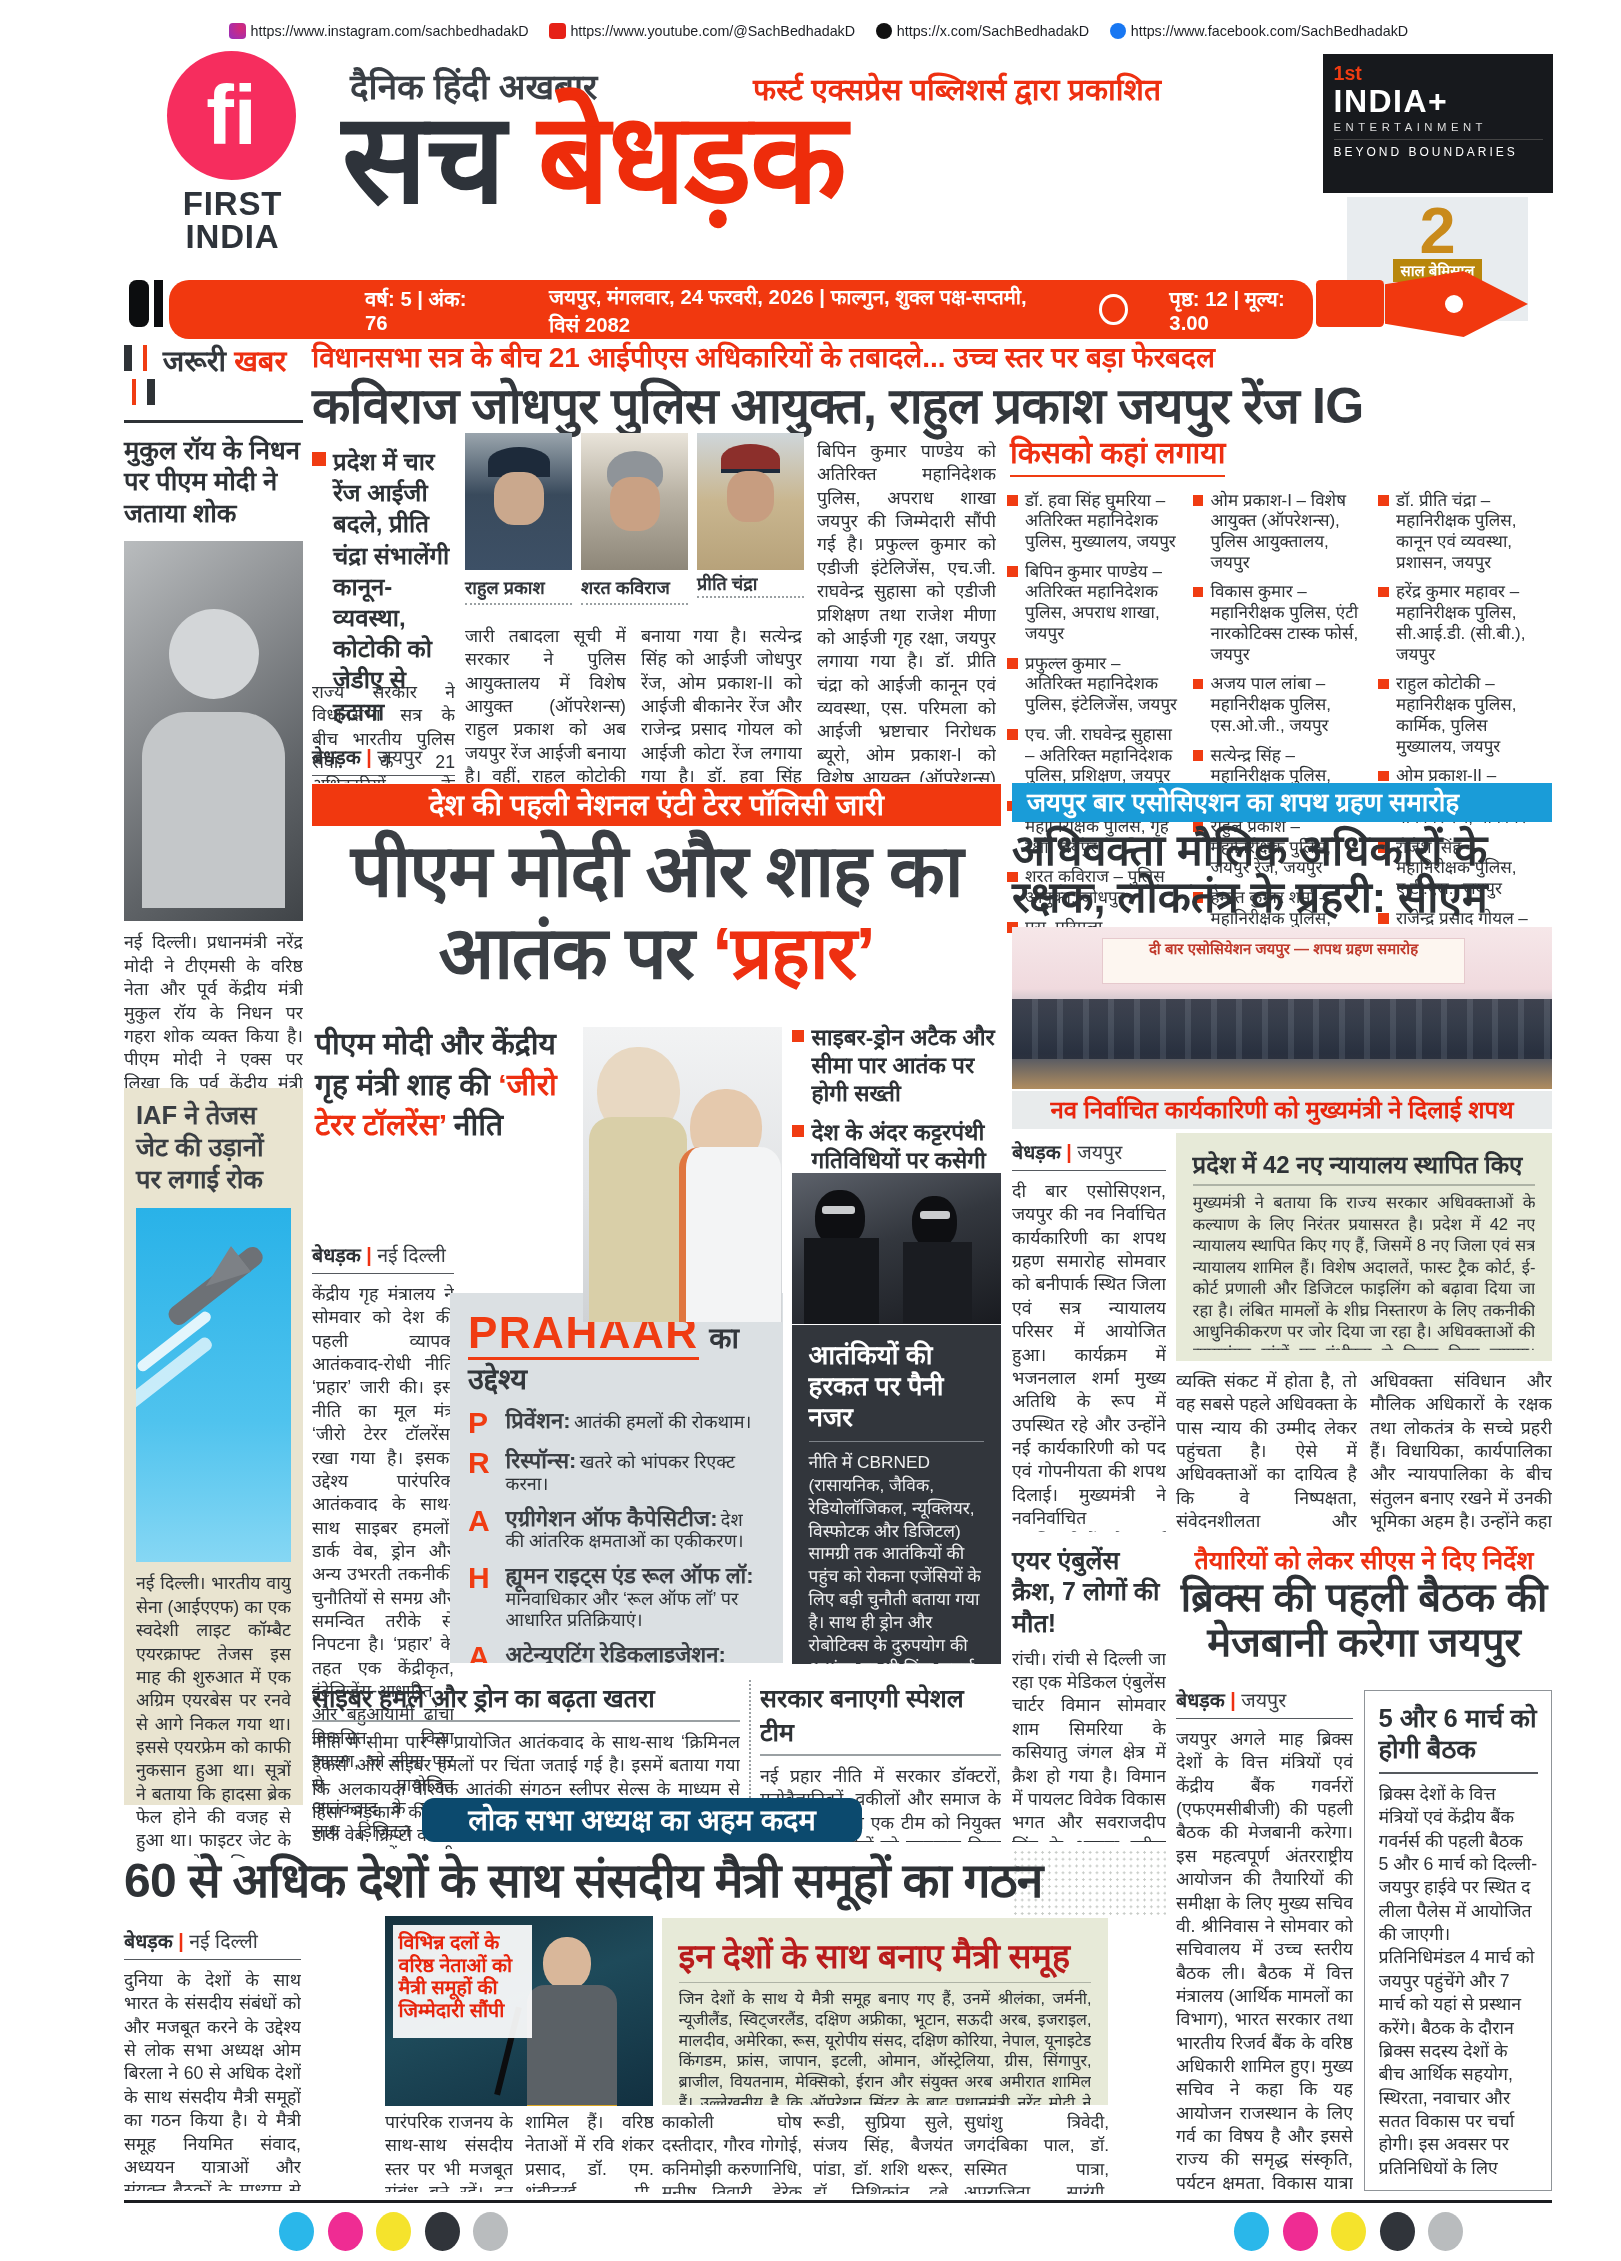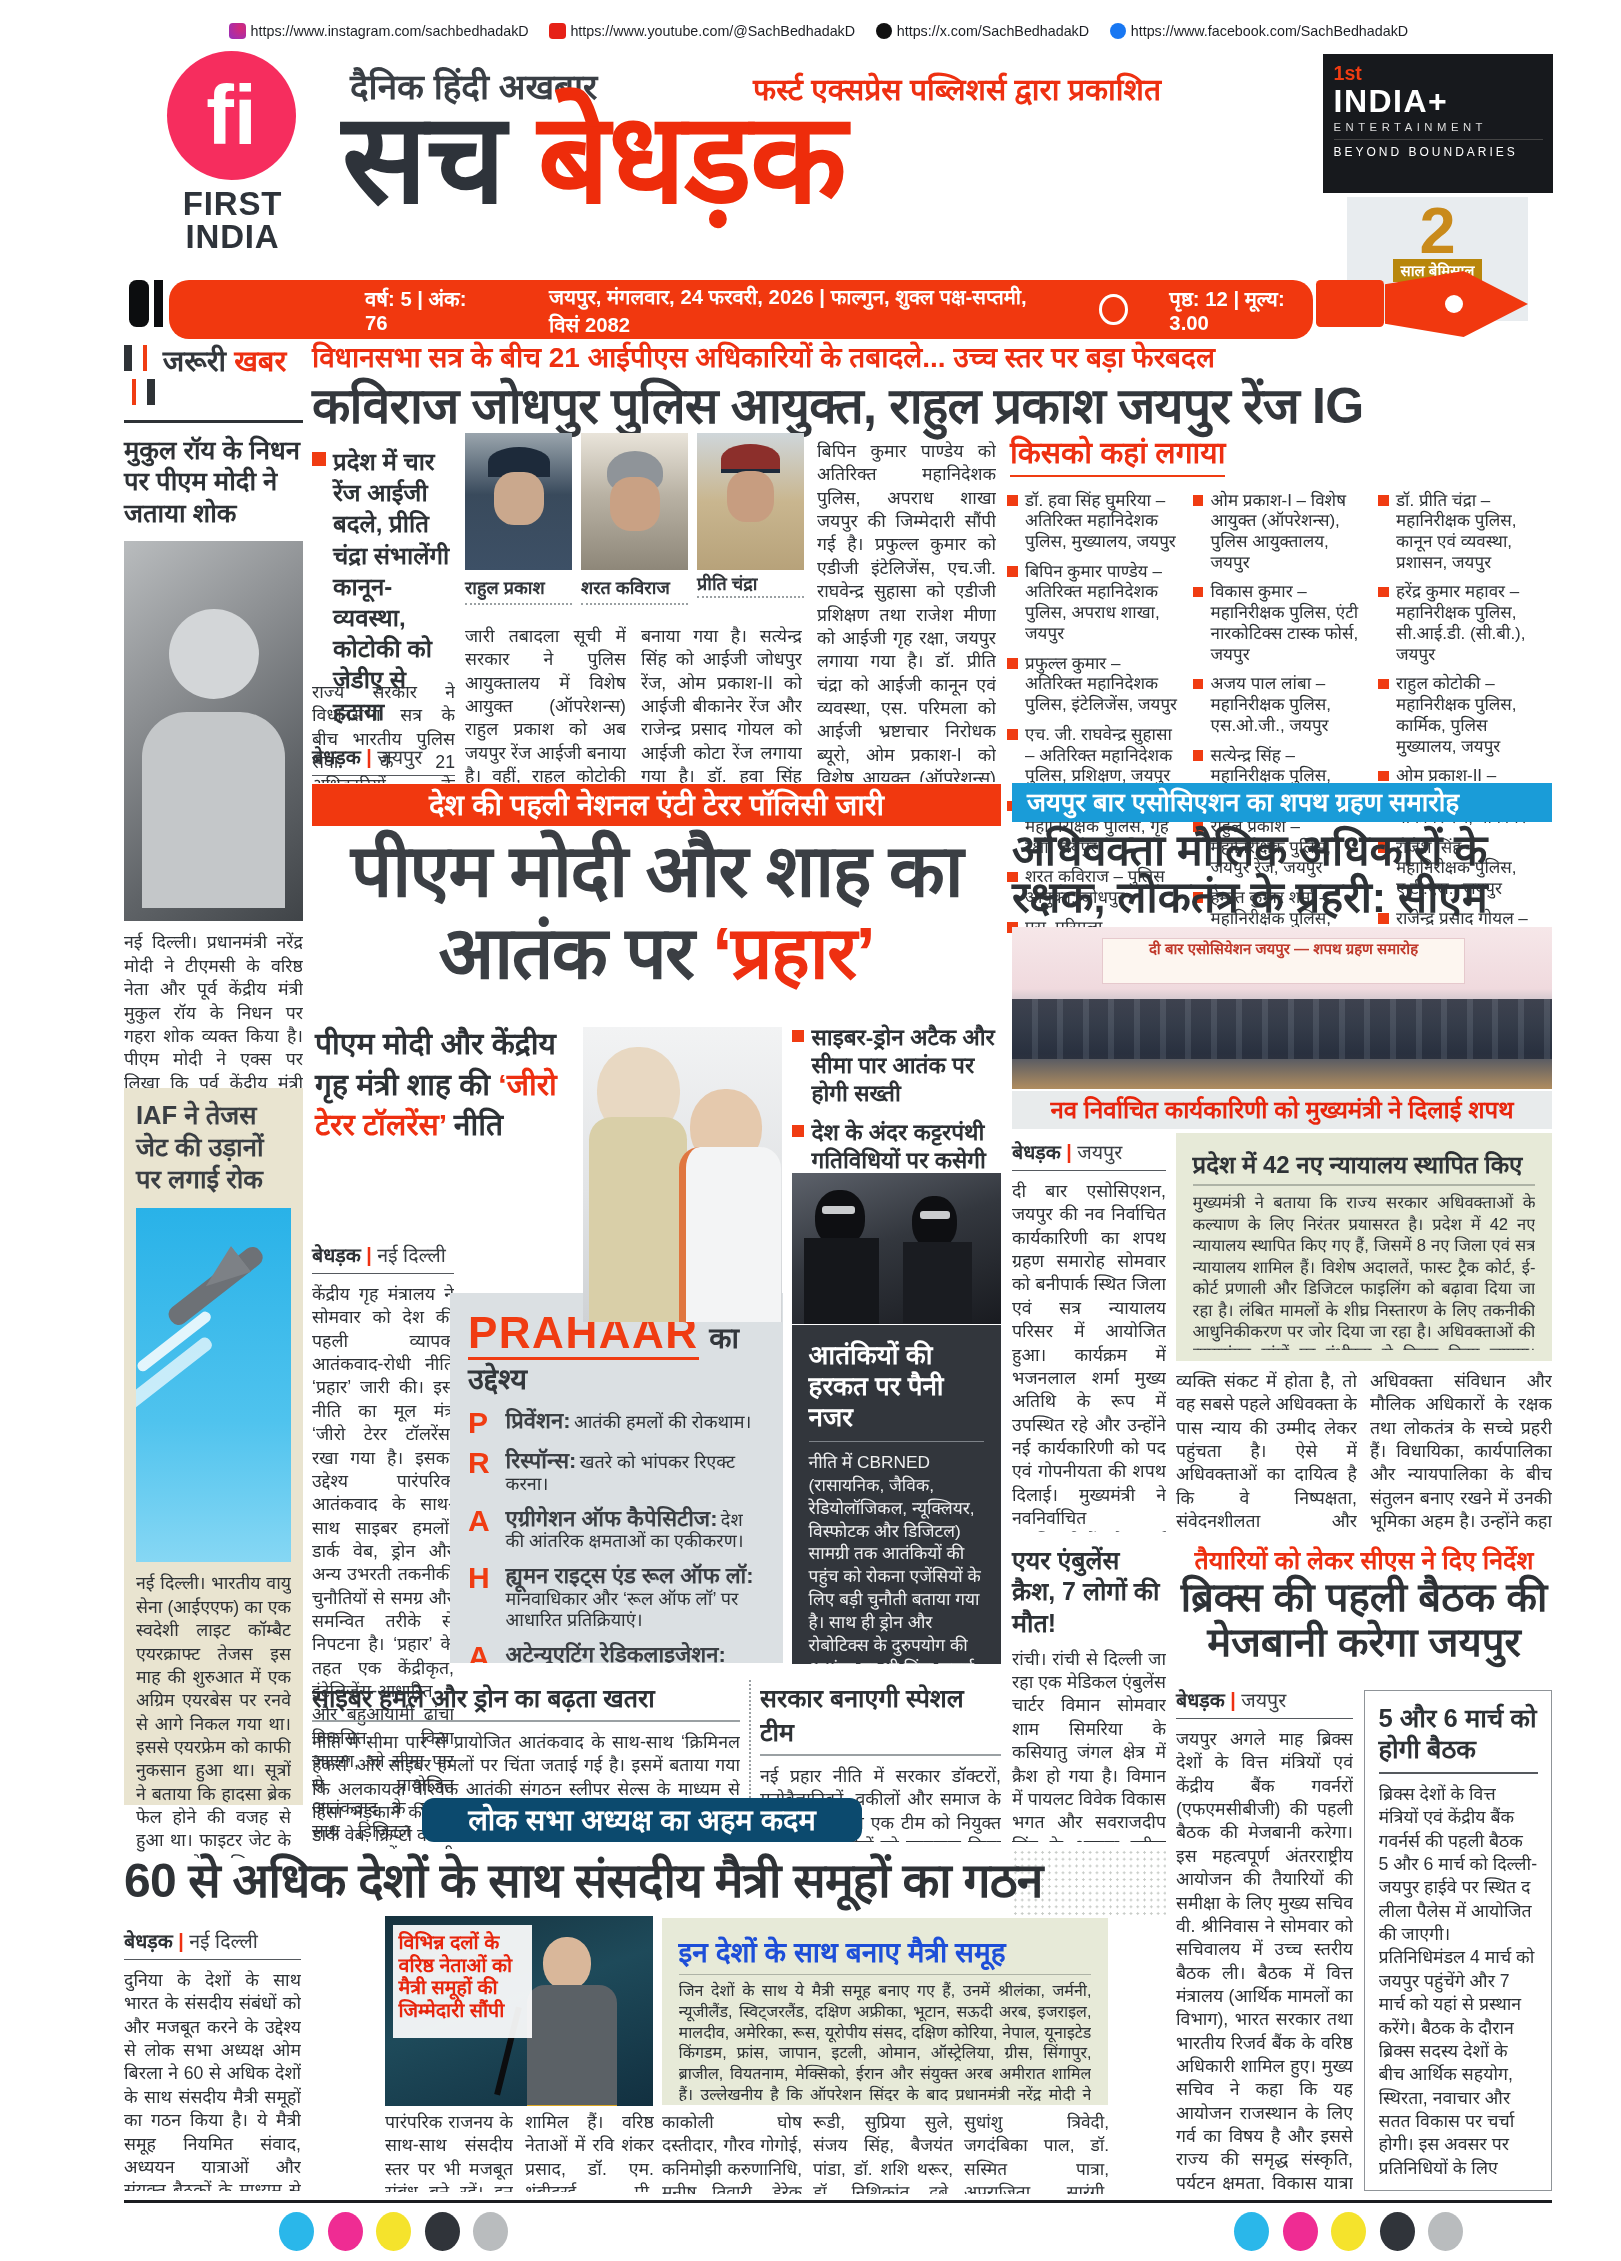--- a/index.html
+++ b/index.html
@@ -390,21 +390,21 @@
   <div class="abs photo" style="left:385px;top:1916px;width:268px;height:190px;background:linear-gradient(160deg,#16323e 0%,#1e4a5a 45%,#123040 100%);">
     <div style="position:absolute;left:158px;top:21px;width:48px;height:53px;background:#d9b79a;border-radius:48%;"></div>
     <div style="position:absolute;left:142px;top:69px;width:90px;height:120px;background:#5b6166;border-radius:18px 18px 0 0;border-bottom:10.5px solid #d9a520;"></div>
     <div style="position:absolute;left:120px;top:90px;width:6px;height:90px;background:#0c0d0f;transform:rotate(14deg);"></div>
     <div style="position:absolute;left:7.5px;top:9px;width:139px;height:113px;background:rgba(255,255,255,0.92);padding:6px;box-sizing:border-box;color:#e8250c;font-weight:900;font-size:19.6px;line-height:1.15;overflow:hidden;">विभिन्न दलों के वरिष्ठ नेताओं को मैत्री समूहों की जिम्मेदारी सौंपी</div>
   </div>
   <div class="abs body-txt jus" style="left:385px;top:2111px;width:128px;height:81px;">पारंपरिक राजनय के साथ-साथ संसदीय स्तर पर भी मजबूत संबंध बने रहें। इन मैत्री समूहों में सभी प्रमुख राजनीतिक दलों के सांसद</div>
   <div class="abs body-txt jus" style="left:525px;top:2111px;width:129px;height:81px;">शामिल हैं। वरिष्ठ नेताओं में रवि शंकर प्रसाद, डॉ. एम. थंबीदुरई, पी. चिदंबरम, प्रो. राम गोपाल यादव, टी.आर. बालू, डॉ.</div>
 
   <div class="abs greenbox" style="left:662px;top:1918px;width:446px;height:187px;">
-    <div class="b" style="font-size:28px;color:#1d4ed8;border-bottom:1.5px solid #aeb3a6;padding-bottom:4.5px;margin-bottom:6px;">इन देशों के साथ बनाए मैत्री समूह</div>
+    <div class="b" style="font-size:34px;color:#b91c1c;border-bottom:1.5px solid #aeb3a6;padding-bottom:4.5px;margin-bottom:6px;font-family:Liberation Serif, serif;">इन देशों के साथ बनाए मैत्री समूह</div>
     <div class="small-txt jus" style="font-size:16px;height:120px;">जिन देशों के साथ ये मैत्री समूह बनाए गए हैं, उनमें श्रीलंका, जर्मनी, न्यूजीलैंड, स्विट्जरलैंड, दक्षिण अफ्रीका, भूटान, सऊदी अरब, इजराइल, मालदीव, अमेरिका, रूस, यूरोपीय संसद, दक्षिण कोरिया, नेपाल, यूनाइटेड किंगडम, फ्रांस, जापान, इटली, ओमान, ऑस्ट्रेलिया, ग्रीस, सिंगापुर, ब्राजील, वियतनाम, मेक्सिको, ईरान और संयुक्त अरब अमीरात शामिल हैं। उल्लेखनीय है कि ऑपरेशन सिंदूर के बाद प्रधानमंत्री नरेंद्र मोदी ने भारत का पक्ष दुनिया के सामने रखने के लिए विभिन्न देशों में बहुदलीय शिष्टमंडल भेजे थे। अलग-अलग दलों और विचारधाराओं के नेताओं को एक साथ लाकर यह संदेश दिया गया कि देश की सुरक्षा और हितों के मामले में भारत एकजुट है।</div>
   </div>
   <div class="abs name-col" style="left:662px;top:2111px;width:140px;height:83px;">काकोली घोष दस्तीदार, गौरव गोगोई, कनिमोझी करुणानिधि, मनीष तिवारी, डेरेक ओ' ब्रायन, अभिषेक बनर्जी, असदुद्दीन ओवैसी, अखिलेश यादव, के.सी. वेणुगोपाल, राजीव प्रताप</div>
   <div class="abs name-col" style="left:813px;top:2111px;width:140px;height:83px;">रूडी, सुप्रिया सुले, संजय सिंह, बैजयंत पांडा, डॉ. शशि थरूर, डॉ. निशिकांत दुबे, अनुराग सिंह ठाकुर, भर्तृहरि महताब, डॉ. डी. पुरंदेश्वरी, संजय कुमार झा, हेमा मालिनी, बिप्लब कुमार देब, डॉ.</div>
   <div class="abs name-col" style="left:964px;top:2111px;width:145px;height:83px;">
     <span>सुधांशु त्रिवेदी, जगदंबिका पाल, डॉ. सस्मित पात्रा, अपराजिता सारंगी, श्रीकांत एकनाथ शिंदे, पी.वी. मिधुन रेड्डी और प्रफुल्ल पटेल सहित कई अन्य नेता शामिल हैं।</span>
     
   </div>
 
   <div class="abs" style="left:124px;top:2200px;width:1428px;height:3px;background:#1b1d20;"></div>

